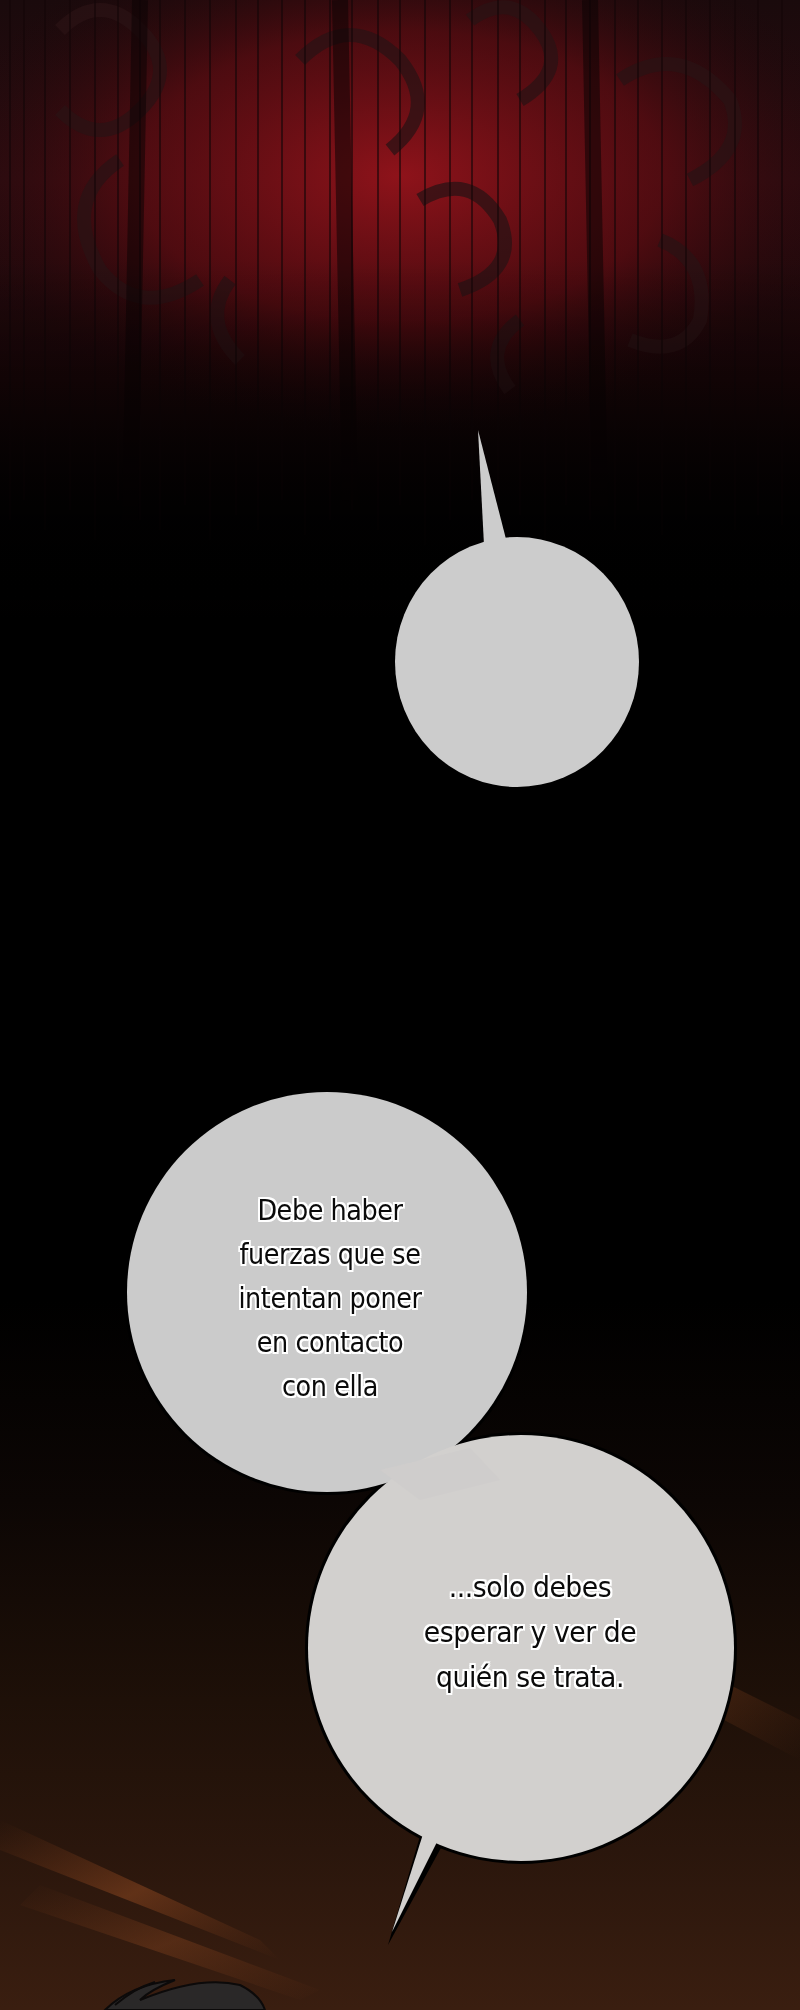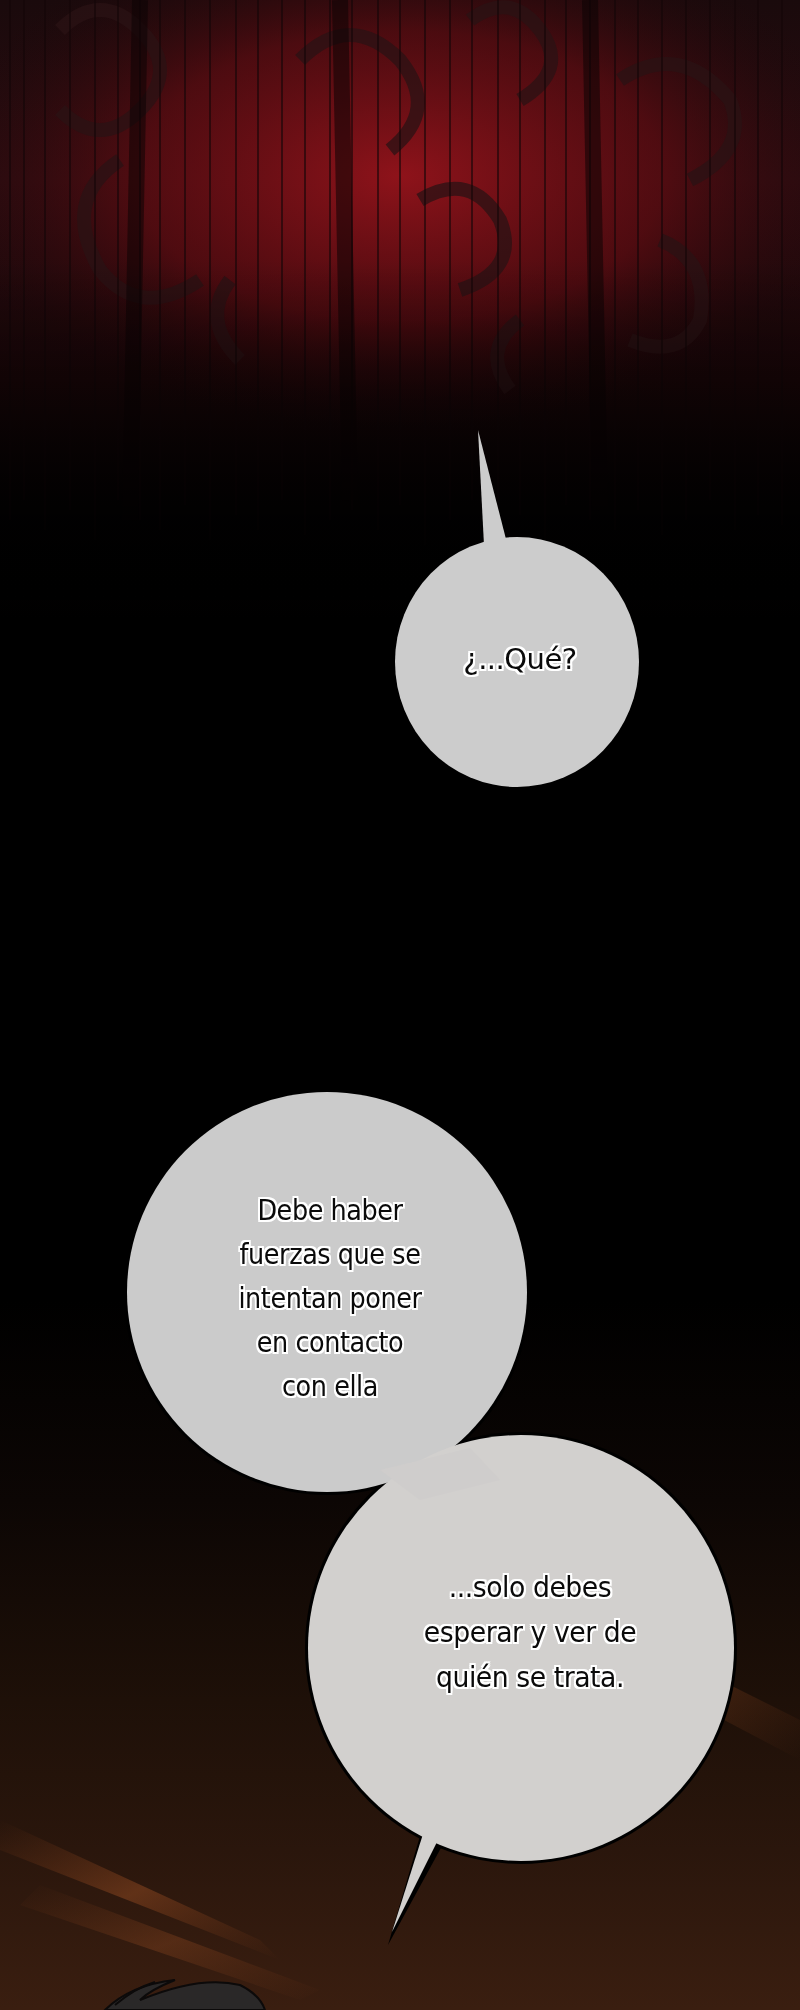--- a/index.html
+++ b/index.html
@@ -88,23 +88,20 @@
       <circle cx="327" cy="1292" r="203" fill="#000"></circle>
       <circle cx="521" cy="1648" r="216" fill="#000"></circle>
       <path d="M420 1836 L388 1945 L442 1846 Z" fill="#000"></path>
       <circle cx="327" cy="1292" r="200" fill="#cbcbcb"></circle>
       <circle cx="521" cy="1648" r="213" fill="#d2d0ce"></circle>
       <path d="M423 1834 L392 1932 L437 1842 Z" fill="#d2d0ce"></path>
       <path d="M380 1470 L470 1448 L500 1480 L420 1500 Z" fill="#cfcdcc"></path>
     </g>
   </svg>
 
-  <div class="bubble-text t1">
-    <div>¿...Qué?</div>
-  </div>
 
   <div class="bubble-text t2">
     <div>Debe haber</div>
     <div>fuerzas que se</div>
     <div>intentan poner</div>
     <div>en contacto</div>
     <div>con ella</div>
   </div>
 
   <div class="bubble-text t3">

